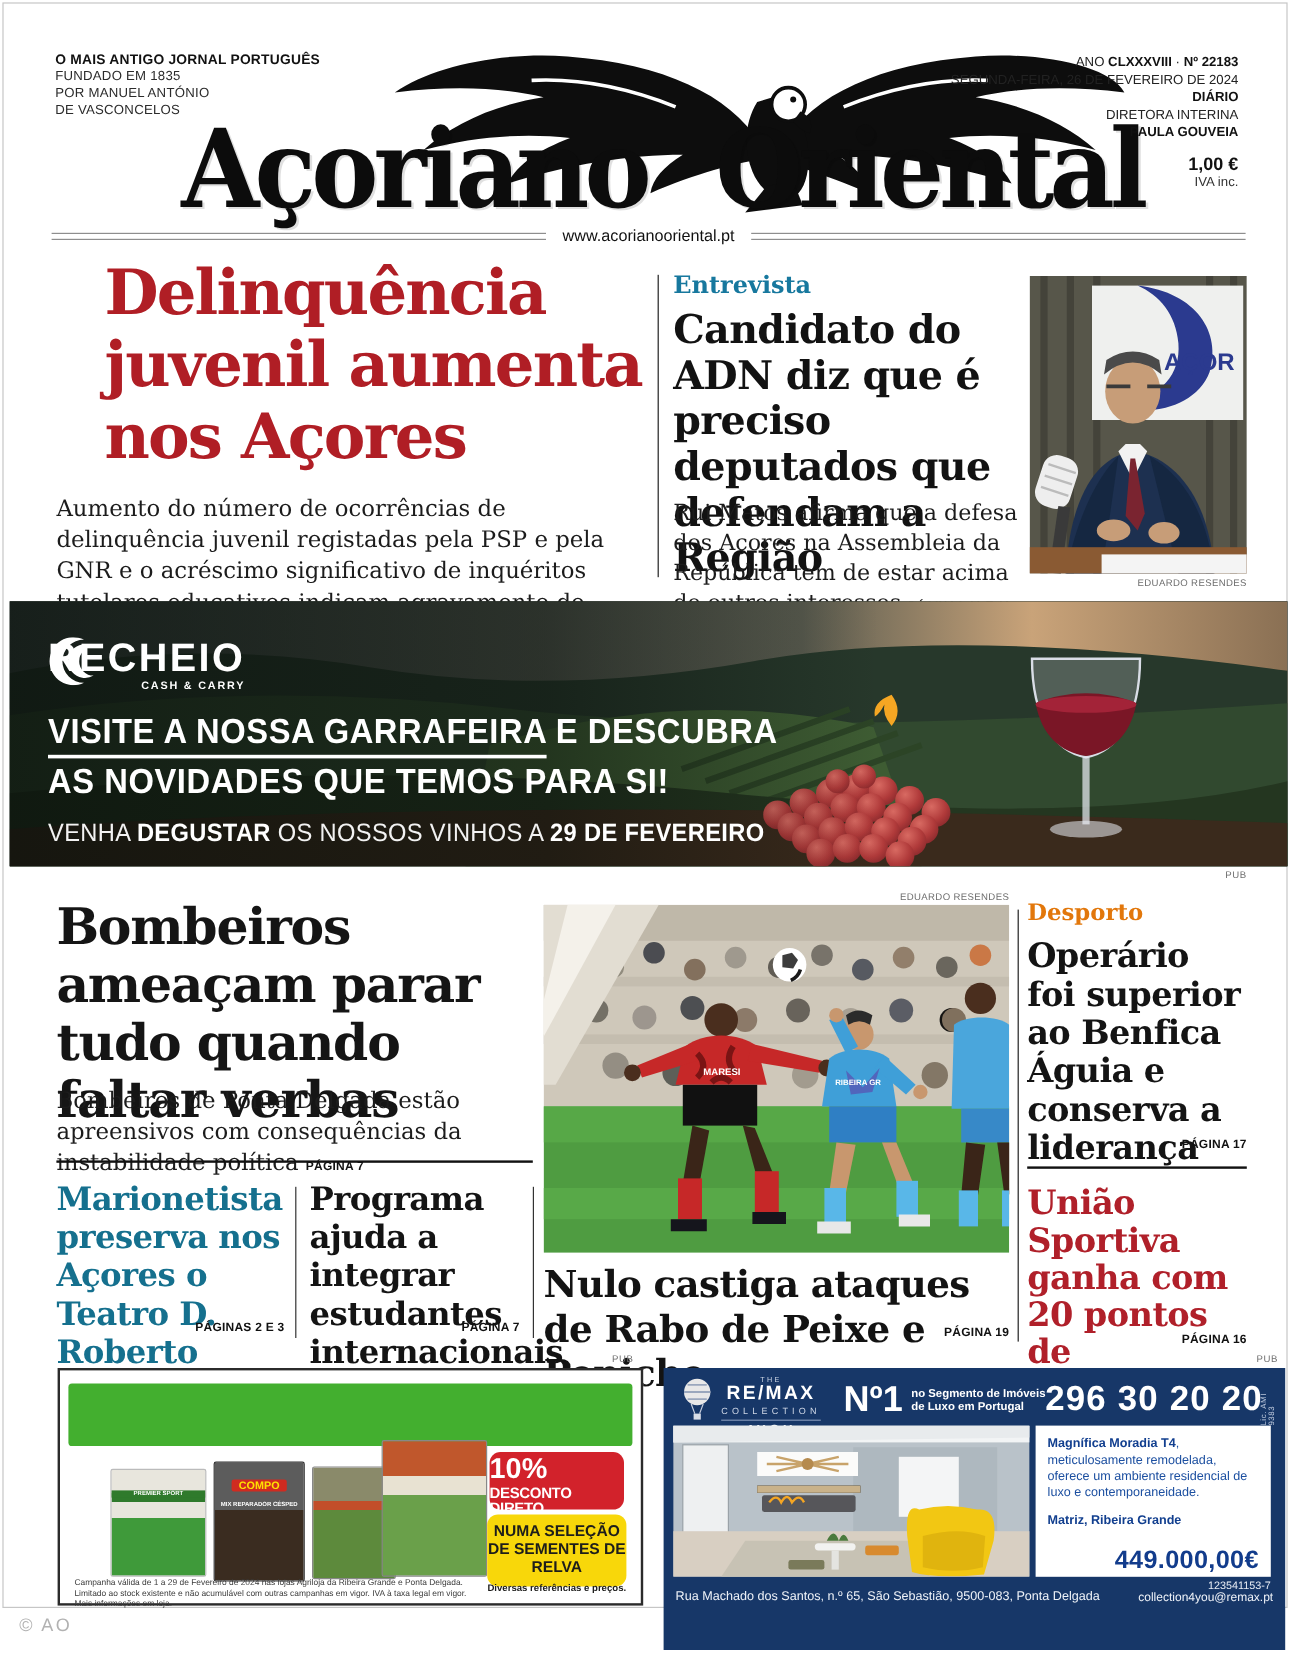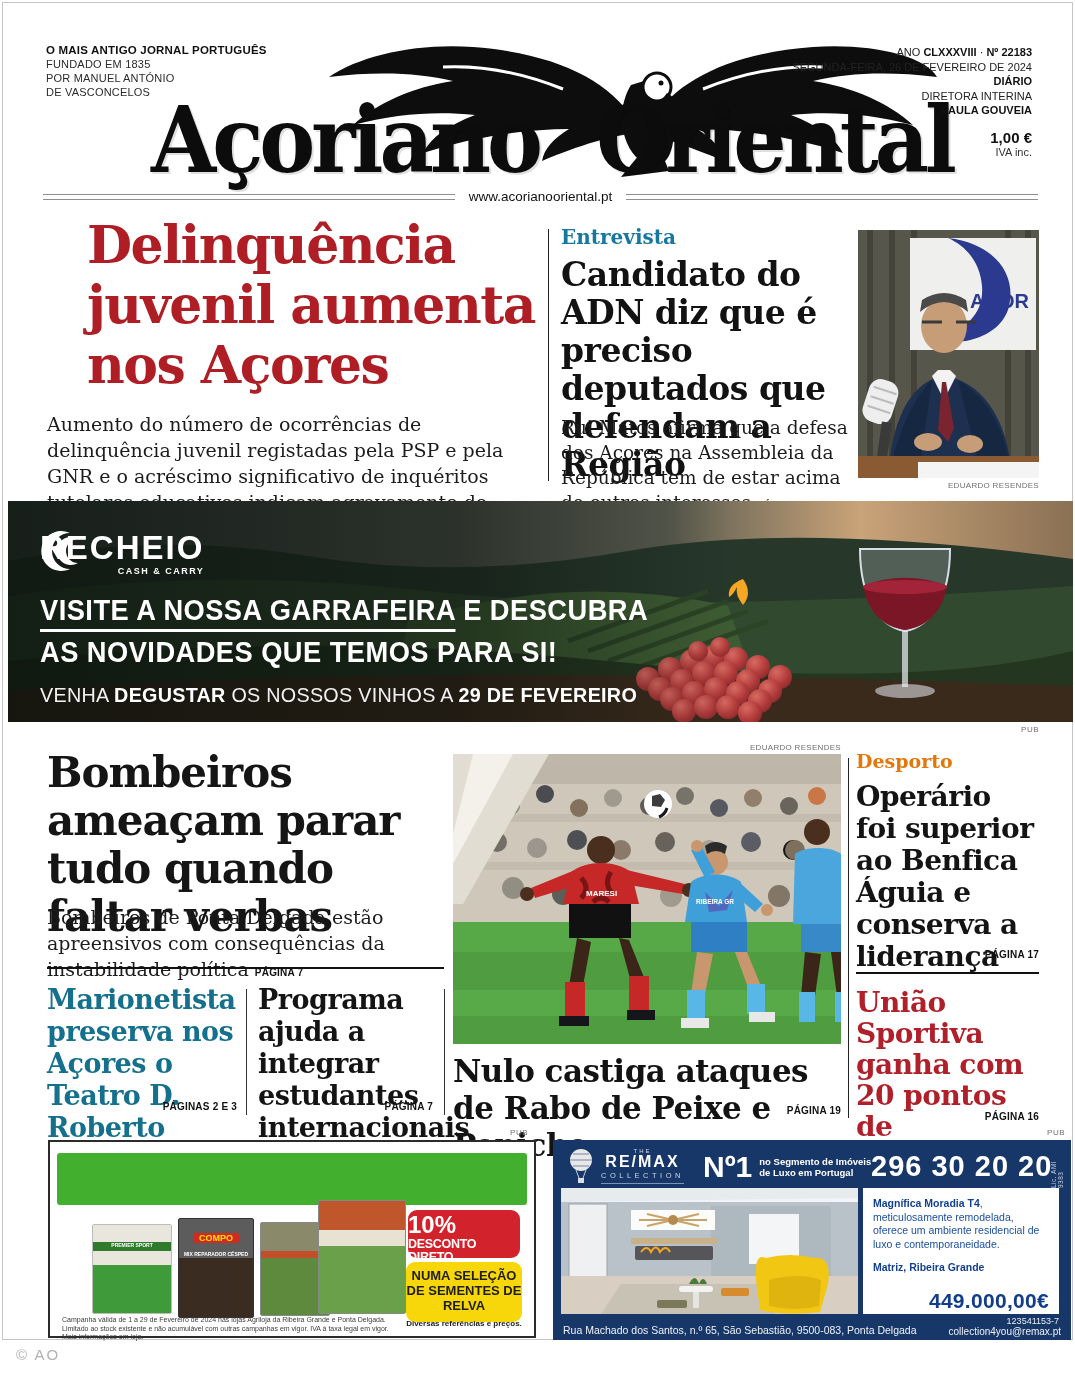--- a/index.html
+++ b/index.html
@@ -111,21 +111,21 @@
   .agri-p4{left:268px;top:58px;width:86px;height:112px;background:linear-gradient(180deg,#c0572c 0 26%,#e8e2d2 26% 40%,#6aa04a 40% 100%);border:1px solid #888;}
   .agri-red{position:absolute;left:358px;top:68px;width:112px;height:48px;background:#d2222b;border-radius:9px;
             color:#fff;font-weight:bold;}
   .agri-red .pct{font-size:24px;line-height:26px;display:block;margin-top:2px;}
   .agri-red .lbl{font-size:12.5px;line-height:13px;display:block;letter-spacing:-.3px;}
   .agri-yel{position:absolute;left:356px;top:120px;width:116px;height:60px;background:#f8d70a;border-radius:9px;
             color:#1d1d1b;text-align:center;font-weight:bold;font-size:13px;line-height:15px;padding-top:6px;box-sizing:border-box;}
   .agri-yel .note{font-size:8px;font-weight:bold;display:block;margin-top:3px;}
   .agri-legal{position:absolute;left:12px;top:174px;width:330px;font-size:7px;line-height:8.5px;color:#3b3b3b;}
 
-  .rmx{position:absolute;left:550px;top:1137px;width:518px;height:200px;background:#173768;box-sizing:border-box;color:#fff;}
+  .rmx{position:absolute;left:550px;top:1137px;width:518px;height:235px;background:#173768;box-sizing:border-box;color:#fff;}
   .rmx-logo{position:absolute;left:14px;top:8px;display:flex;align-items:flex-start;}
   .rmx-logo-txt{margin-left:6px;text-align:center;}
   .rmx-the{font-size:6px;letter-spacing:2px;color:#cdd6e6;}
   .rmx-name{font-size:16px;font-weight:bold;letter-spacing:2px;line-height:16px;color:#fff;}
   .rmx-coll{font-size:7.5px;letter-spacing:3.5px;color:#cdd6e6;margin-top:1px;}
   .rmx-4you{font-size:11px;font-weight:bold;letter-spacing:3px;margin-top:3px;border-top:1px solid #7e92b5;padding-top:2px;}
   .rmx-rank{position:absolute;left:150px;top:12px;display:flex;align-items:flex-start;}
   .rmx-no1{font-size:30px;font-weight:bold;line-height:30px;}
   .rmx-rank-lines{margin-left:7px;font-size:9.5px;font-weight:bold;line-height:11px;margin-top:4px;}
   .rmx-phone{position:absolute;left:318px;top:10px;font-size:29px;font-weight:bold;letter-spacing:1px;white-space:nowrap;}

